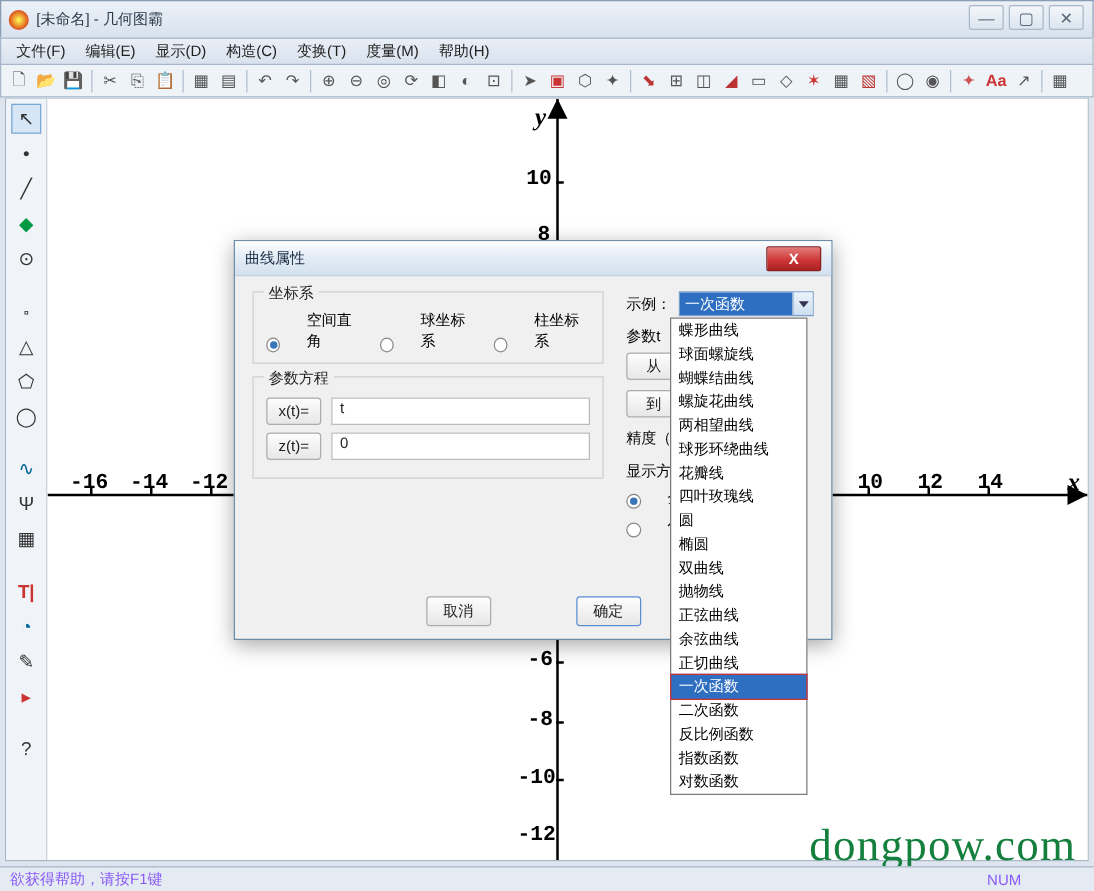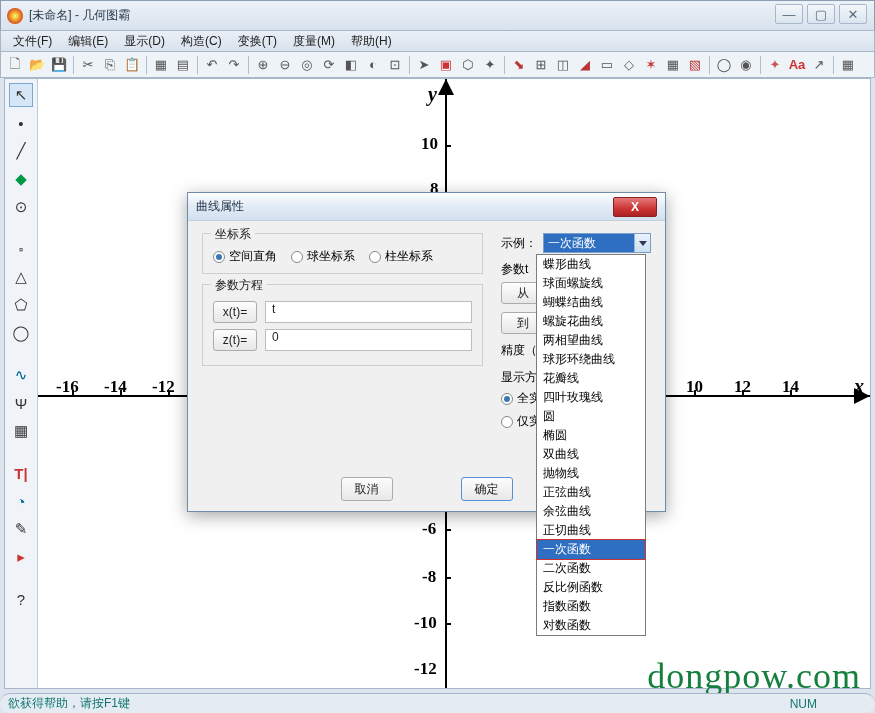--- a/index.html
+++ b/index.html
@@ -27,39 +27,39 @@
 
 .canvas { flex: 1; position: relative; overflow: hidden; background: #fff; }
 .axis { position: absolute; background: #000; }
 .axis.hx { height: 2px; left: 0; right: 0; top: 316px; }
 .axis.vy { width: 2px; top: 0; bottom: 0; left: 407px; }
 .arrow { position: absolute; width: 0; height: 0; }
 .arrow.ry { left: 400px; top: 0; border-left: 8px solid transparent; border-right: 8px solid transparent; border-bottom: 16px solid #000; }
 .arrow.rx { right: 0; top: 309px; border-top: 8px solid transparent; border-bottom: 8px solid transparent; border-left: 16px solid #000; }
 .axlab { position: absolute; font-style: italic; font-family: "Times New Roman", serif; font-size: 20px; font-weight: bold; }
 .tick { position: absolute; background: #000; }
-.tlbl { position: absolute; font-family: Liberation Serif, serif; font-size: 17px; font-weight: bold; }
-
-.statusbar { position: absolute; bottom: 0; left: 0; right: 0; height: 20px; background: #e4ebf3; border-top: 1px solid #a7b7c9; display: flex; align-items: center; padding: 0 8px; color: #0f766e; border-radius: 10px; }
+.tlbl { position: absolute; font-family: Liberation Mono, monospace; font-size: 17px; font-weight: bold; }
+
+.statusbar { position: absolute; bottom: 0; left: 0; right: 0; height: 20px; background: #e4ebf3; border-top: 1px solid #a7b7c9; display: flex; align-items: center; padding: 0 8px; color: #8b5cf6; }
 .statusbar .num { margin-left: auto; margin-right: 50px; }
 
 .watermark { position: absolute; right: 14px; bottom: 16px; font-family: "Times New Roman", serif; font-size: 36px; color: #15803d; letter-spacing: 1px; }
 
 
 .dialog { position: absolute; left: 187px; top: 192px; width: 479px; height: 320px; background: #f0f0f0; border: 1px solid #6f8ca8; box-shadow: 0 4px 16px rgba(0,0,0,0.35); }
 .dlg-titlebar { height: 28px; background: linear-gradient(#fdfefe,#e4edf6 45%,#d2e0ef); display: flex; align-items: center; padding: 0 8px; color: #1b2e44; border-bottom: 1px solid #c3d0dd; }
 .dlg-close { margin-left: auto; width: 44px; height: 20px; background: linear-gradient(#e47a7a,#c33 60%,#a22); color: #fff; display: flex; align-items: center; justify-content: center; border: 1px solid #8a1f1f; border-radius: 2px; font-weight: bold; }
 .dlg-body { padding: 12px 14px 10px; display: flex; gap: 18px; }
 .col-l { flex: 1; }
 .col-r { width: 150px; }
 
 .group { border: 1px solid #cfcfcf; padding: 10px 10px 8px; margin-bottom: 10px; background: #f0f0f0; position: relative; }
 .group .gtitle { position: absolute; top: -8px; left: 8px; background: #f0f0f0; padding: 0 4px; color: #222; }
 .radios { display: flex; gap: 14px; margin-top: 4px; }
-.radio { display: flex; align-items: center; gap: 4px; }
+.radio { display: flex; align-items: flex-end; gap: 21px; }
 .rdisc { width: 12px; height: 12px; border: 1px solid #888; border-radius: 50%; background: #fff; display: flex; align-items: center; justify-content: center; }
 .rdisc.on::after { content: ""; width: 6px; height: 6px; background: #3b77b8; border-radius: 50%; }
 
 .instr { color: #222; margin: 6px 0 8px 2px; }
 .parmrow { display: flex; align-items: center; gap: 8px; margin: 6px 0; }
 .btn { min-width: 52px; height: 24px; background: linear-gradient(#fdfdfd,#e7e7e7); border: 1px solid #acacac; border-radius: 3px; display: flex; align-items: center; justify-content: center; padding: 0 8px; color: #222; }
 .btn.small { min-width: 44px; height: 22px; }
 .inp { flex: 1; height: 22px; border: 1px solid #bcbcbc; background: #fff; padding: 0 6px; color: #222; }
 .dlg-footer { position: absolute; bottom: 10px; left: 0; right: 0; display: flex; justify-content: center; gap: 68px; }
 

